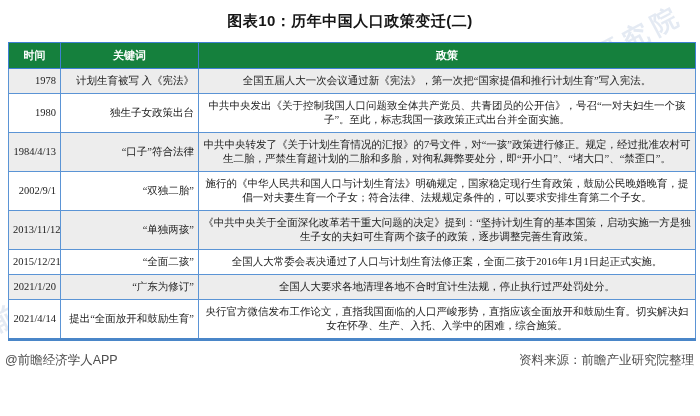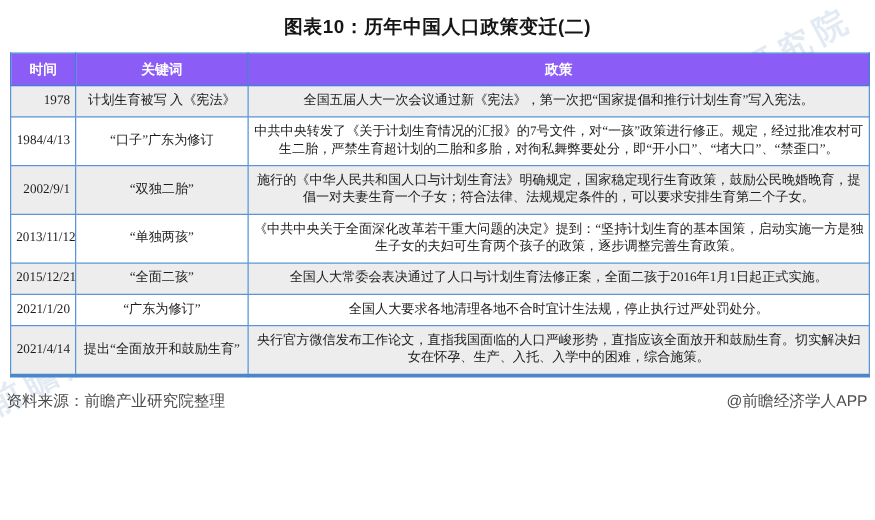--- a/index.html
+++ b/index.html
@@ -29,21 +29,21 @@
     table-layout: fixed;
     width: 688px;
     margin: 11px 6px 0 8px;
     border-bottom: 3px solid #4a86c8;
     position: relative;
     z-index: 2;
   }
   col.w-time    { width: 52px; }
   col.w-keyword { width: 138px; }
   th {
-    background: #8b5cf6;
+    background: #15803d;
     color: #ffffff;
     font-size: 11px;
     font-weight: bold;
     padding: 5px 2px;
     border: 1px solid #3f80d4;
     font-family: "Liberation Serif", serif;
     text-align: center;
   }
   td {
     border: 1px solid #5b94d5;
@@ -56,21 +56,21 @@
     word-break: break-all;
     margin-left: 12px;
   }
   tbody tr:nth-child(odd)  td { background: #ededed; }
   tbody tr:nth-child(even) td { background: #ffffff; }
   td.time {
     text-align: right;
     white-space: nowrap;
     padding-right: 4px;
   }
-  td.keyword { text-align: center; }
+  td.keyword { text-align: right; }
   td.policy  { text-align: center; }
   .footer {
     display: flex;
     justify-content: space-between;
     align-items: center;
     margin: 11px 6px 0 5px;
     font-size: 12.5px;
     color: #4d4d4d;
     position: relative;
     z-index: 2;
@@ -115,22 +115,27 @@
         <th>政策</th>
       </tr>
     </thead>
     <tbody>
       <tr>
         <td class="time">1978</td>
         <td class="keyword">计划生育被写 入《宪法》</td>
         <td class="policy">全国五届人大一次会议通过新《宪法》，第一次把“国家提倡和推行计划生育”写入宪法。</td>
       </tr>
       <tr>
+        <td class="time">1980</td>
+        <td class="keyword">独生子女政策出台</td>
+        <td class="policy">中共中央发出《关于控制我国人口问题致全体共产党员、共青团员的公开信》，号召“一对夫妇生一个孩子”。至此，标志我国一孩政策正式出台并全面实施。</td>
+      </tr>
+      <tr>
         <td class="time">1984/4/13</td>
-        <td class="keyword">“口子”广东为修订</td>
+        <td class="keyword">“口子”符合法律</td>
         <td class="policy">中共中央转发了《关于计划生育情况的汇报》的7号文件，对“一孩”政策进行修正。规定，经过批准农村可生二胎，严禁生育超计划的二胎和多胎，对徇私舞弊要处分，即“开小口”、“堵大口”、“禁歪口”。</td>
       </tr>
       <tr>
         <td class="time">2002/9/1</td>
         <td class="keyword">“双独二胎”</td>
         <td class="policy">施行的《中华人民共和国人口与计划生育法》明确规定，国家稳定现行生育政策，鼓励公民晚婚晚育，提倡一对夫妻生育一个子女；符合法律、法规规定条件的，可以要求安排生育第二个子女。</td>
       </tr>
       <tr>
         <td class="time">2013/11/12</td>
         <td class="keyword">“单独两孩”</td>
@@ -148,17 +153,17 @@
       </tr>
       <tr>
         <td class="time">2021/4/14</td>
         <td class="keyword">提出“全面放开和鼓励生育”</td>
         <td class="policy">央行官方微信发布工作论文，直指我国面临的人口严峻形势，直指应该全面放开和鼓励生育。切实解决妇女在怀孕、生产、入托、入学中的困难，综合施策。</td>
       </tr>
     </tbody>
   </table>
 
   <div class="footer">
+    <span>@前瞻经济学人APP</span>
     <span>资料来源：前瞻产业研究院整理</span>
-    <span>@前瞻经济学人APP</span>
   </div>
 
 </div>
 
 </body></html>

